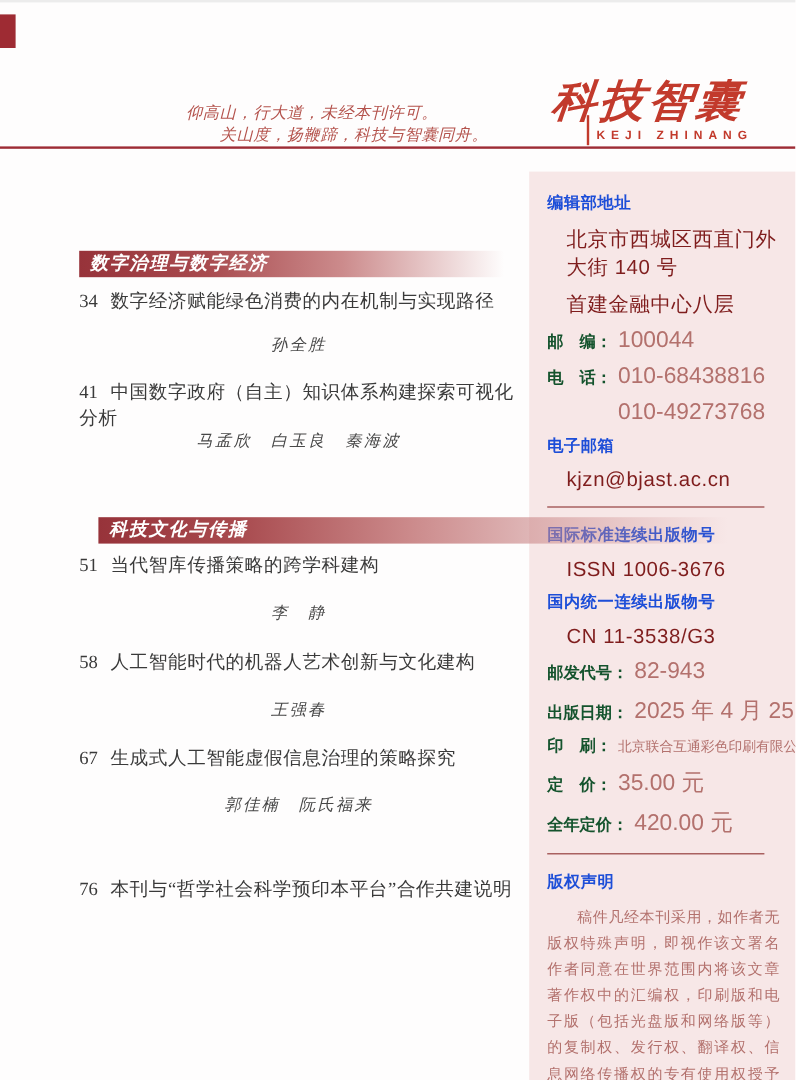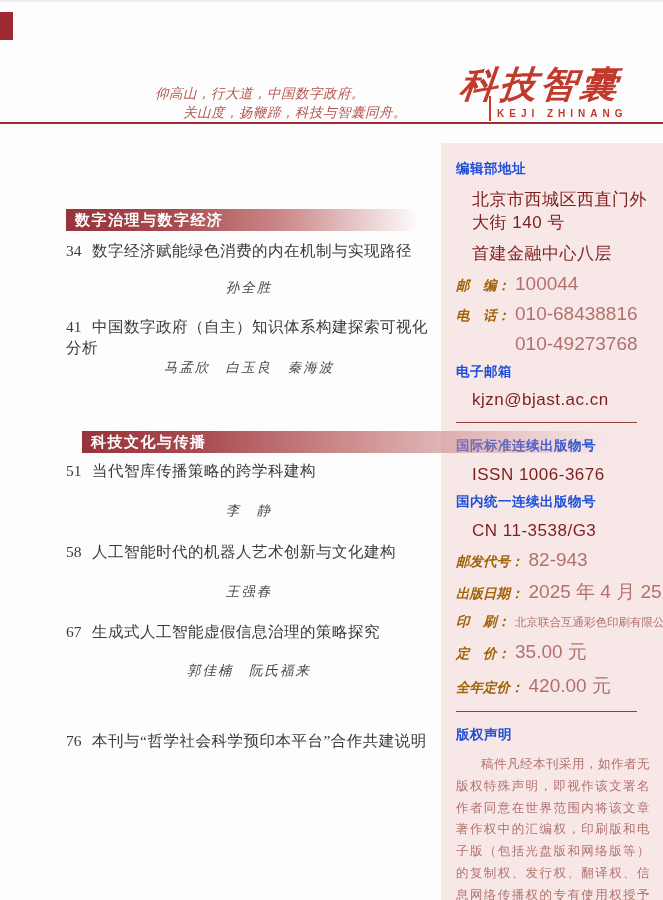--- a/index.html
+++ b/index.html
@@ -14,55 +14,55 @@
          color:#b4534d;font-size:13.5px;line-height:19px;letter-spacing:0.5px;}
   .motto .l2{margin-left:28px;}
   .logo-title{position:absolute;left:460px;top:58px;font-family:"DejaVu Serif",serif;font-style:italic;
               font-weight:bold;font-size:37px;color:#c23a2c;letter-spacing:3px;transform:skewX(-6deg);}
   .logo-stroke{position:absolute;left:489px;top:94px;width:2px;height:25px;background:#c23a2c;}
   .logo-sub{position:absolute;left:497px;top:106px;font-size:10px;font-weight:bold;letter-spacing:5px;color:#c23a2c;}
   .header-rule{position:absolute;left:0;top:120px;width:663px;height:2px;background:#9d2c35;}
 
   
   .banner{position:absolute;height:22px;line-height:22px;color:#ffffff;font-weight:bold;font-size:15px;
-          letter-spacing:1.5px;padding-left:9px;box-sizing:border-box;z-index:5;}
+          letter-spacing:1.5px;padding-left:9px;box-sizing:border-box;z-index:5;font-style:italic;}
   .banner.b1{left:66px;top:207px;width:354px;
       background:linear-gradient(90deg,#97333a 0%,#a84a4e 30%,#cc8b8c 62%,rgba(255,255,255,0) 100%);}
   .banner.b2{left:66px;top:429px;width:524px;
       background:linear-gradient(90deg,#97333a 0%,#a84a4e 22%,#cc8b8c 50%,rgba(247,231,231,0) 100%);margin-left:16px;}
 
   .article{position:absolute;left:66px;width:370px;font-family:"Liberation Serif",serif;
            font-size:15.5px;color:#3a3a3a;letter-spacing:0.5px;}
   .article .num{display:inline-block;width:26px;letter-spacing:0;}
   .authors{position:absolute;left:66px;width:366px;text-align:center;font-family:"Liberation Serif",serif;
            font-style:italic;font-size:13.5px;color:#474747;letter-spacing:2px;}
 
   
   .sidebar{position:absolute;left:441px;top:141px;width:222px;height:759px;background:#f7e7e7;
            box-sizing:border-box;padding:17px 13px 0 15px;}
   .sb-heading{color:#1d4ed8;font-weight:bold;font-size:13.5px;margin:0 0 10px 0;letter-spacing:0.5px;}
   .sb-text{color:#7f1d1d;font-size:17px;margin:0 0 8px 16px;letter-spacing:0.5px;}
   .sb-row{display:flex;align-items:baseline;margin:0 0 8px 0;white-space:nowrap;}
-  .sb-label{color:#a16207;font-weight:bold;font-size:13.5px;flex:none;font-style:italic;}
+  .sb-label{color:#14532d;font-weight:bold;font-size:13.5px;flex:none;}
   .sb-value{color:#b3716d;font-size:19px;margin-left:5px;}
   .sb-value.small{font-size:11.5px;}
   .sb-indent{padding-left:59px;}
   .sb-divider{border:none;border-top:1.5px solid #96403f;width:181px;margin:12px 0 14px 0;}
   .sb-para{color:#b3716d;font-size:12.5px;line-height:21.8px;text-align:justify;text-indent:2em;
            margin:0;letter-spacing:0.5px;}
 </style>
 </head>
 <body>
 
 <div class="page">
 
   <div class="corner-mark"></div>
 
   <div class="motto">
-    <div class="l1">仰高山，行大道，中国数字政府。</div>
+    <div class="l1">仰高山，行大道，未经本刊许可。</div>
     <div class="l2">关山度，扬鞭蹄，科技与智囊同舟。</div>
   </div>
   <div class="logo-title">科技智囊</div>
   <div class="logo-stroke"></div>
   <div class="logo-sub">KEJI ZHINANG</div>
   <div class="header-rule"></div>
 
   <div class="banner b1">数字治理与数字经济</div>
 
   <div class="article" style="top:239px">

